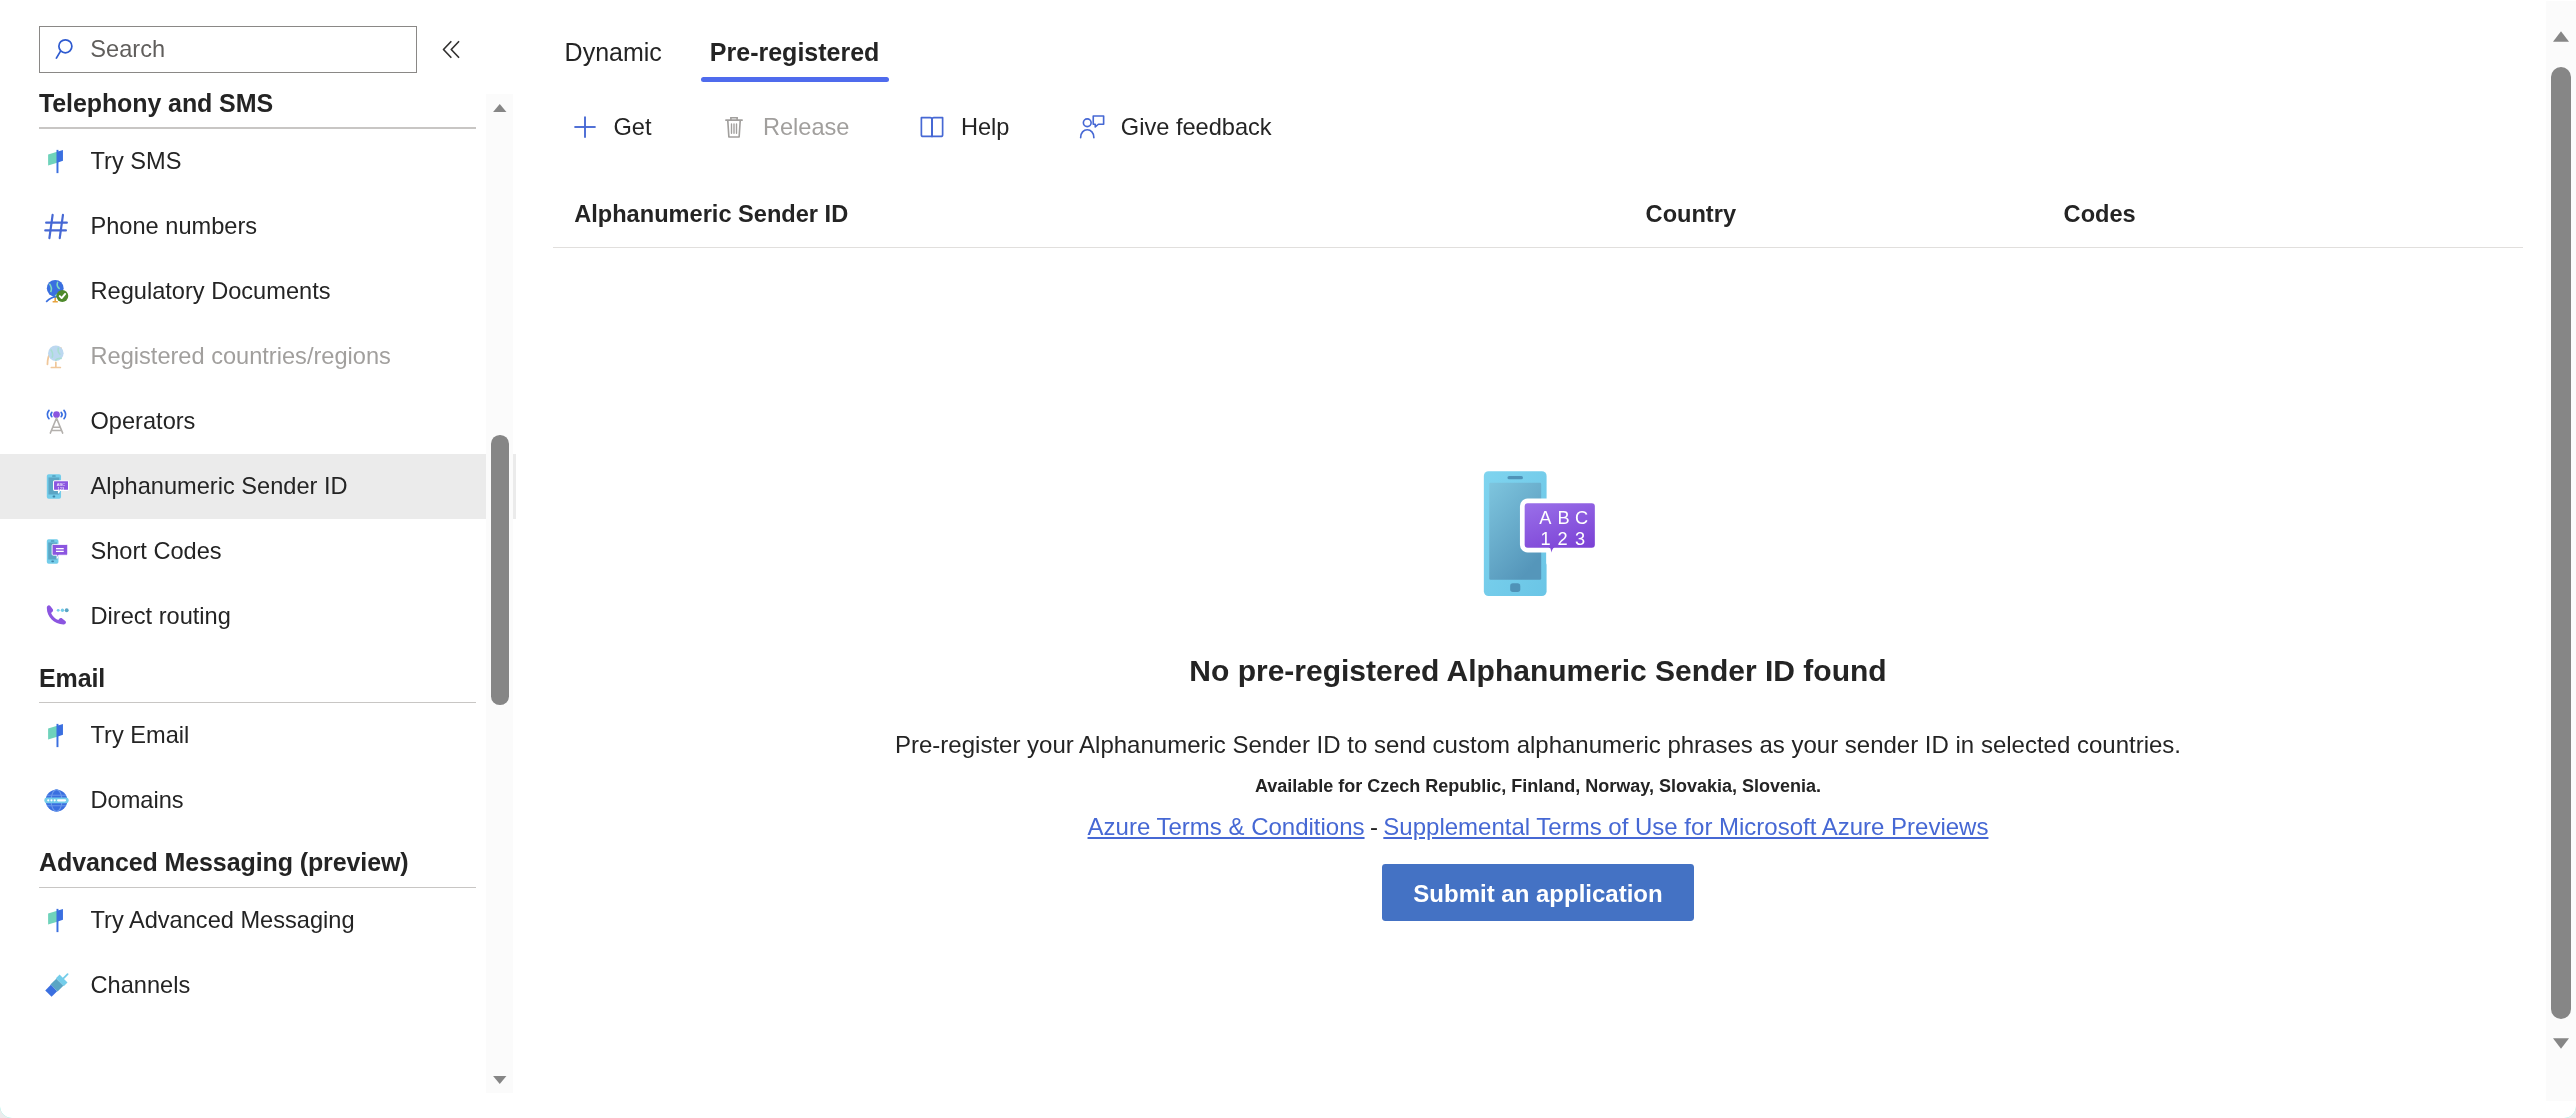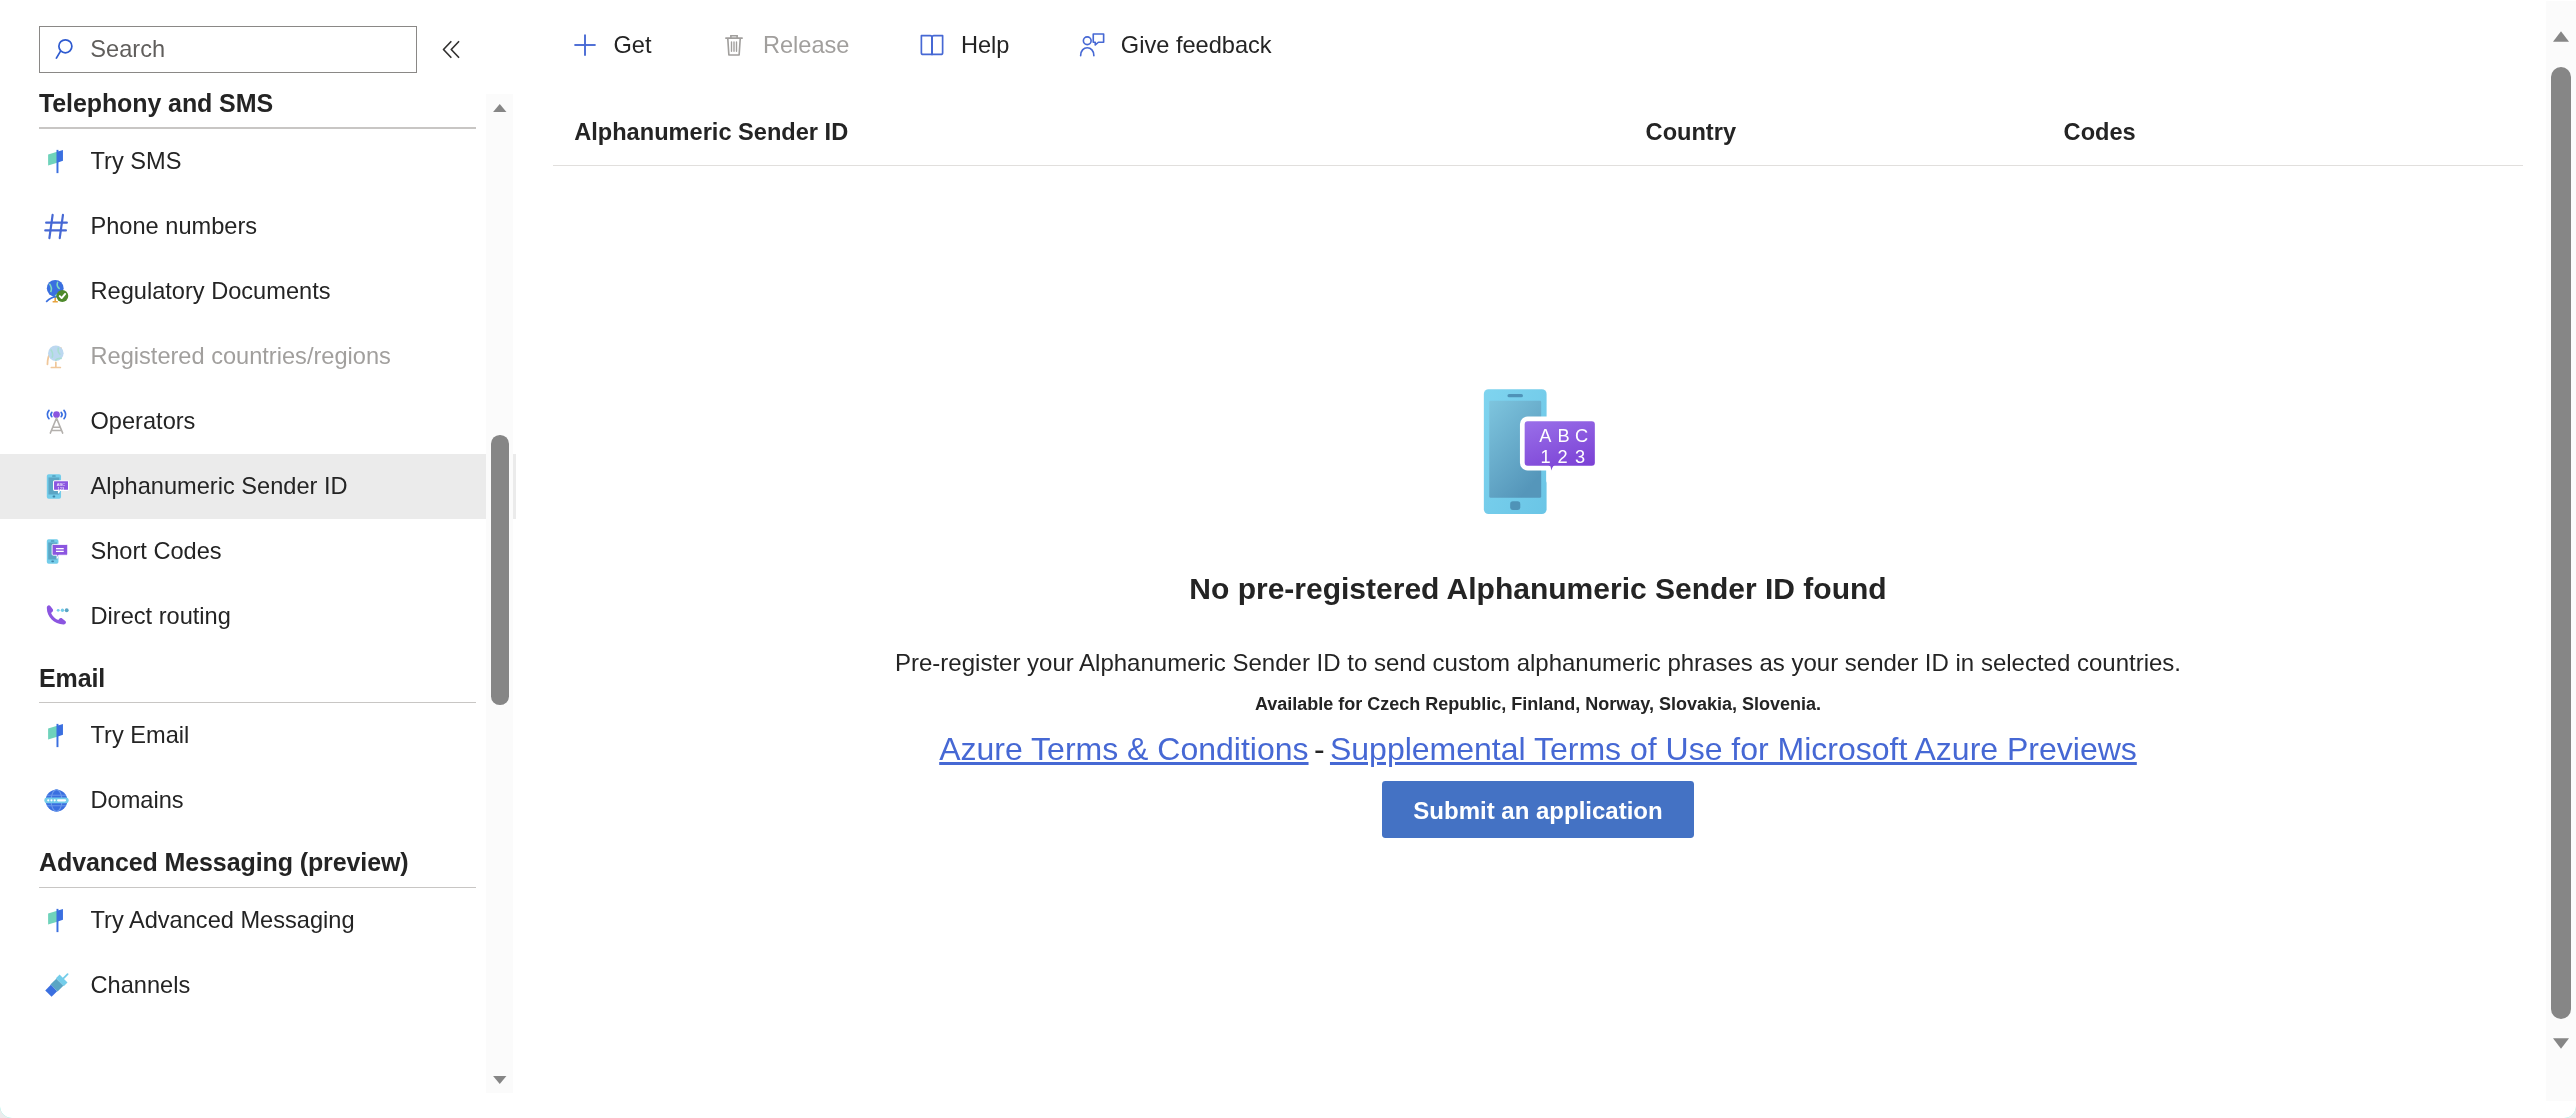--- a/index.html
+++ b/index.html
@@ -257,23 +257,23 @@
     line-height: 1.45;
     margin-bottom: 13.5px;
   }
   .empty-avail {
     font-size: 18px;
     color: #242424;
     margin-bottom: 16px;
     font-weight: bold;
   }
   .empty-links {
-    font-size: 32px;
-    color: #242424;
-    margin-bottom: 13px;
+    font-size: 24px;
+    color: #242424;
+    margin-bottom: 23px;
   }
   .empty-links a {
     color: #4668d4;
     text-decoration: underline;
     cursor: pointer;
   }
   .empty-links .dash { padding: 0 5.4px; color:#242424; }
   .submit-btn {
     background: #4472c4;
     color: #ffffff;
@@ -517,20 +517,24 @@
         <svg width="17.5" height="12" viewBox="0 0 26 18">
             <path d="M13 15 L23 3 L3 3 Z" fill="#868686"></path>
           </svg>
       </div>
     </div>
   </div>
 
   <div id="main">
     <div class="main-inner">
 
+      <div class="tabs">
+        <div class="tab">Dynamic</div>
+        <div class="tab active">Pre-registered</div>
+      </div>
 
       <div class="toolbar">
 
         <button class="tb-btn">
           <span class="tb-ico">
             <svg width="30" height="30" viewBox="0 0 24 24">
               <line x1="12" y1="3.5" x2="12" y2="20.5" stroke="#4668d4" stroke-width="1.5"></line>
               <line x1="3.5" y1="12" x2="20.5" y2="12" stroke="#4668d4" stroke-width="1.5"></line>
             </svg>
           </span>

